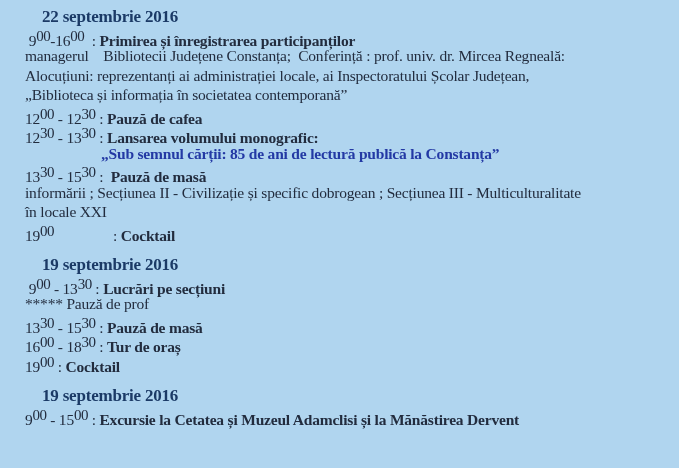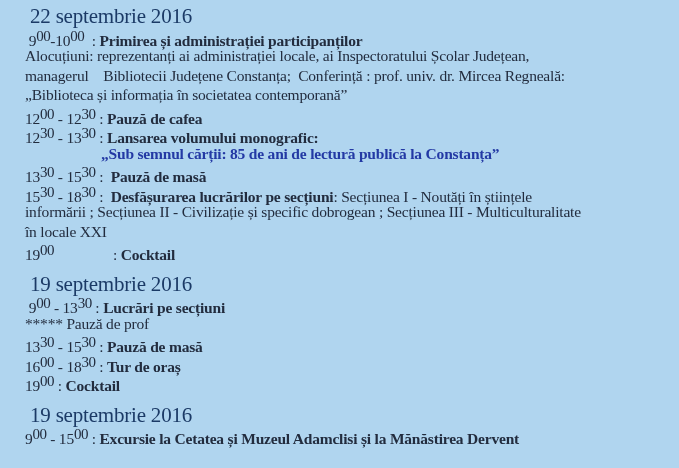--- a/index.html
+++ b/index.html
@@ -24,49 +24,48 @@
     letter-spacing:-0.2px;
     color:var(--text);
   }
   .section{margin:0 0 14px 0;}
   .line{
     white-space:pre;
     height:19.5px;
     overflow:visible;
   }
   .date-line{
-    font-weight:normal;
-    font-size:21px;
+    font-weight:bold;
+    font-size:17px;
     color:var(--date);
-    margin-left:5px;
+    margin-left:17px;
   }
   .seg{white-space:pre;}
   .b{font-weight:bold;}
   .hl{color:var(--hl);margin-top:12px;}
   .sup{
     font-size:15px;
     vertical-align:4.5px;
     letter-spacing:-0.5px;
   }
 </style>
 </head>
 <body style="background: rgb(176, 213, 239);">
 
 <div class="page" id="page">
     <section class="section">
     <div class="line date-line">22 septembrie 2016</div>
-  <div class="line"><span class="seg"> 9</span><span class="seg sup">00</span><span class="seg">-10</span><span class="seg sup">00</span><span class="seg">  : </span><span class="seg b">Primirea și administrației participanților</span></div>
+  <div class="line"><span class="seg"> 9</span><span class="seg sup">00</span><span class="seg">-16</span><span class="seg sup">00</span><span class="seg">  : </span><span class="seg b">Primirea și înregistrarea participanților</span></div>
+      <div class="line"><span class="seg">managerul    Bibliotecii Județene Constanța;  Conferință : prof. univ. dr. Mircea Regneală:</span></div>
       <div class="line"><span class="seg">Alocuțiuni: reprezentanți ai administrației locale, ai Inspectoratului Școlar Județean,</span></div>
-      <div class="line"><span class="seg">managerul    Bibliotecii Județene Constanța;  Conferință : prof. univ. dr. Mircea Regneală:</span></div>
       <div class="line"><span class="seg">„Biblioteca și informația în societatea contemporană”</span></div>
       <div class="line"><span class="seg">12</span><span class="seg sup">00</span><span class="seg"> - 12</span><span class="seg sup">30</span><span class="seg"> : </span><span class="seg b">Pauză de cafea</span></div>
       <div class="line"><span class="seg">12</span><span class="seg sup">30</span><span class="seg"> - 13</span><span class="seg sup">30</span><span class="seg"> : </span><span class="seg b">Lansarea volumului monografic:</span></div>
       <div class="line" style="padding-left: 76px;"><span class="seg b hl">„Sub semnul cărții: 85 de ani de lectură publică la Constanța”</span></div>
       <div class="line"><span class="seg">13</span><span class="seg sup">30</span><span class="seg"> - 15</span><span class="seg sup">30</span><span class="seg"> :  </span><span class="seg b">Pauză de masă</span></div>
-      <div class="line"><span class="seg">15</span><span class="seg sup">30</span><span class="seg"> - 18</span><span class="seg sup">30</span><span class="seg"> :  </span><span class="seg b">Desfășurarea lucrărilor pe secțiuni</span><span class="seg">: Secțiunea I - Noutăți în științele</span></div>
       <div class="line"><span class="seg">informării ; Secțiunea II - Civilizație și specific dobrogean ; Secțiunea III - Multiculturalitate</span></div>
       <div class="line"><span class="seg">în locale XXI</span></div>
       <div class="line"><span class="seg">19</span><span class="seg sup">00</span><span class="seg">                : </span><span class="seg b">Cocktail</span></div>
     </section>
     <section class="section">
     <div class="line date-line">19 septembrie 2016</div>
   <div class="line"><span class="seg"> 9</span><span class="seg sup">00</span><span class="seg"> - 13</span><span class="seg sup">30</span><span class="seg"> : </span><span class="seg b">Lucrări pe secțiuni</span></div>
       <div class="line"><span class="seg">***** Pauză de prof</span></div>
       <div class="line"><span class="seg">13</span><span class="seg sup">30</span><span class="seg"> - 15</span><span class="seg sup">30</span><span class="seg"> : </span><span class="seg b">Pauză de masă</span></div>
       <div class="line"><span class="seg">16</span><span class="seg sup">00</span><span class="seg"> - 18</span><span class="seg sup">30</span><span class="seg"> : </span><span class="seg b">Tur de oraș</span></div>

